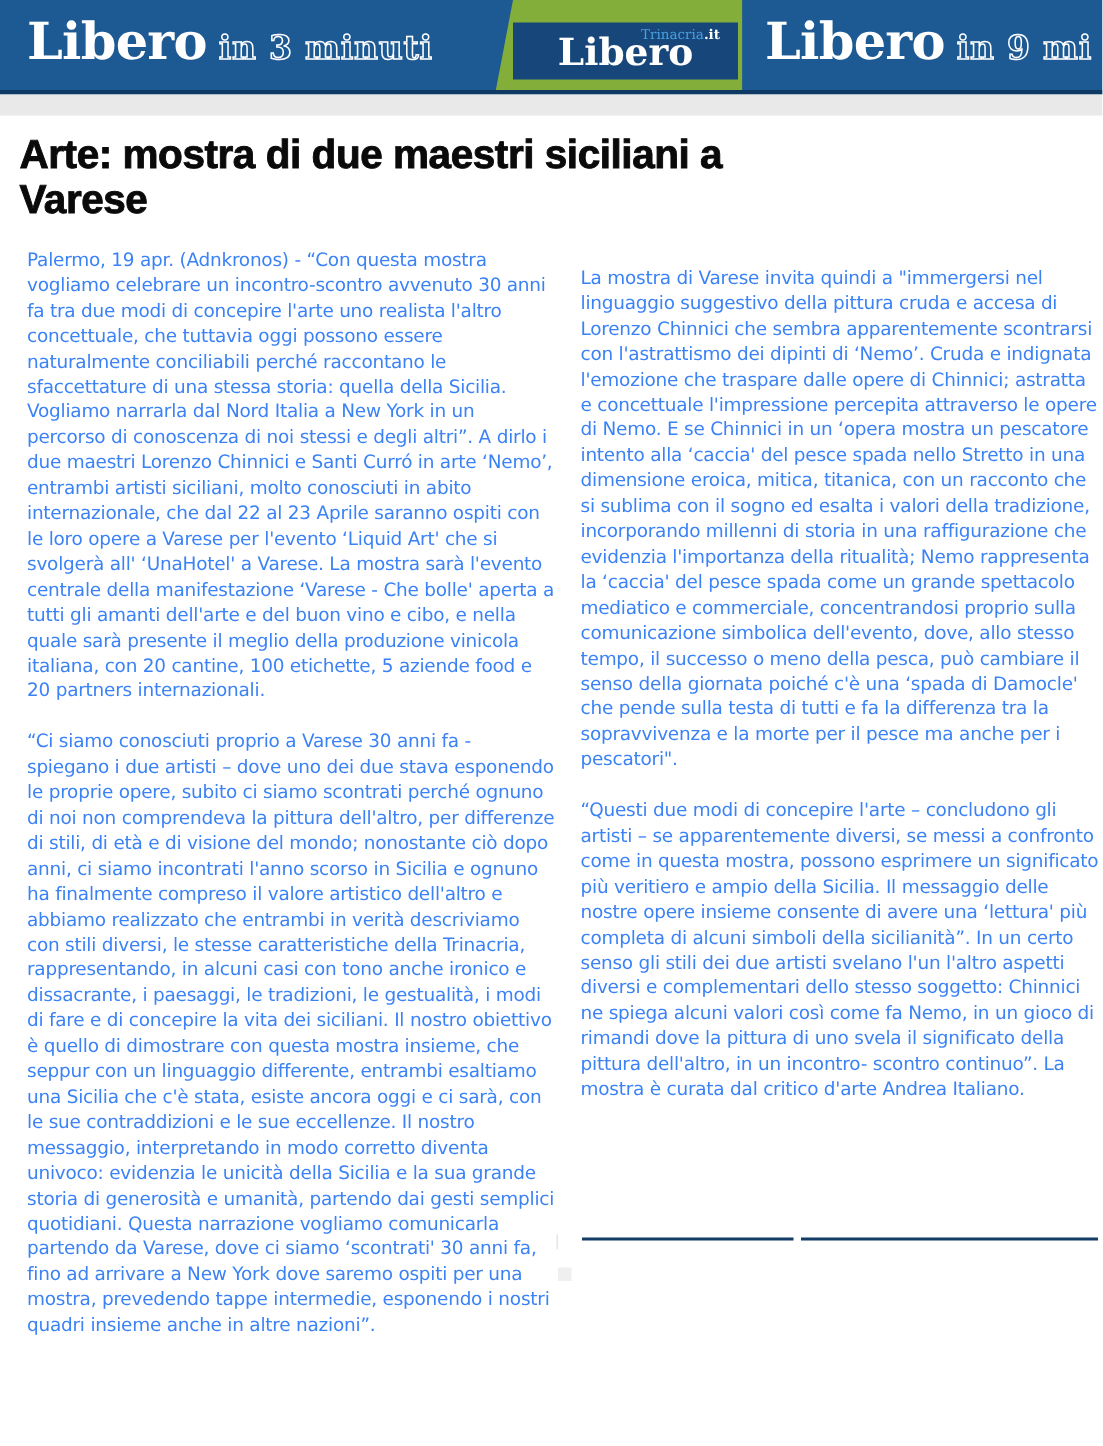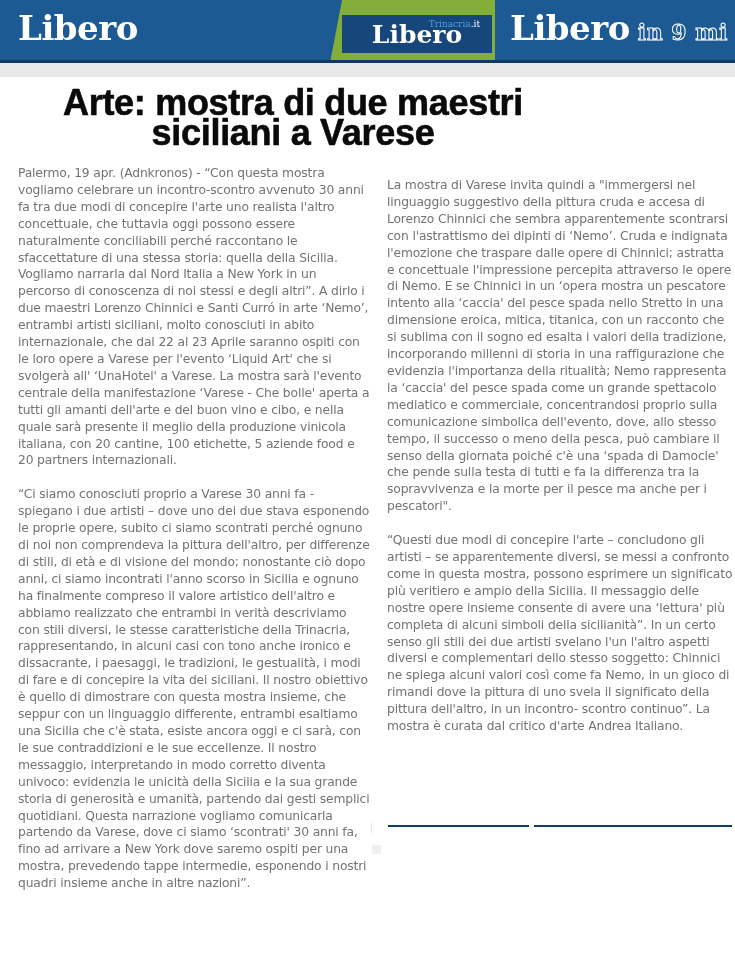--- a/index.html
+++ b/index.html
@@ -34,52 +34,53 @@
       position: absolute; left: 342px; top: 15px; width: 150px; height: 38px;
       background: #17477a; display: flex; align-items: center; justify-content: center;
     }
     .center-logo .libero-sm {
       font-family: "DejaVu Serif", serif; font-weight: bold; font-size: 25px; color: #ffffff;
     }
     .center-logo .quot {
       position: absolute; right: 12px; top: 4px; font-family: "DejaVu Serif", serif;
       font-size: 9px; color: #4aa0e0;
     }
-    .center-logo .quot b { color: #ffffff; font-weight: normal; text-align: center; }
+    .center-logo .quot b { color: #ffffff; font-weight: bold; text-align: center; }
 
     .gray-strip { position: absolute; left: 0; top: 63px; width: 735px; height: 14px; background: #e9e9e9; }
 
     .title {
       position: absolute; left: 13px; top: 88px; width: 560px;
-      font-family: "Liberation Sans", sans-serif; font-weight: 900; font-size: 36px;
-      line-height: 30px; color: #0a0a0a; letter-spacing: -0.3px; text-align: center;
+      font-family: "Liberation Sans", sans-serif; font-weight: 900; font-size: 27px;
+      line-height: 30px; color: #0a0a0a; letter-spacing: -0.3px;
       -webkit-text-stroke: 0.6px #0a0a0a;
     }
 
     .col {
       position: absolute; font-family: "DejaVu Sans", sans-serif; font-size: 12.3px;
-      line-height: 16.9px; color: #737373; letter-spacing: -0.15px;
+      line-height: 16.9px; color: #3b82f6; letter-spacing: -0.15px;
     }
     .col p { margin-bottom: 17px; white-space: pre-line; }
     .col-left { left: 18px; top: 165px; width: 352px; }
     .col-right { left: 387px; top: 177px; width: 348px; }
 
     .divider {
       position: absolute; left: 388px; top: 825px; width: 344px; height: 2px; background: #143d66;
     }
     .divider .gap { position: absolute; left: 141px; top: -1px; width: 5px; height: 4px; background: #ffffff; }
     .tiny-sq { position: absolute; left: 372px; top: 845px; width: 9px; height: 9px; background: #efefef; }
     .tiny-bar { position: absolute; left: 371px; top: 823px; width: 1px; height: 10px; background: #e5e5e5; }
   </style>
 </head>
 <body>
 
 <div class="header-band">
   <div class="brand brand-left">
     <span class="libero">Libero</span>
+    <span class="tag">in 3 minuti</span>
   </div>
   <div class="green-slab"></div>
   <div class="center-logo">
     <span class="libero-sm">Libero</span>
     <span class="quot"><span>Trinacria</span><b>.it</b></span>
   </div>
   <div class="brand brand-right">
     <span class="libero">Libero</span>
     <span class="tag">in 9 mi</span>
   </div>

